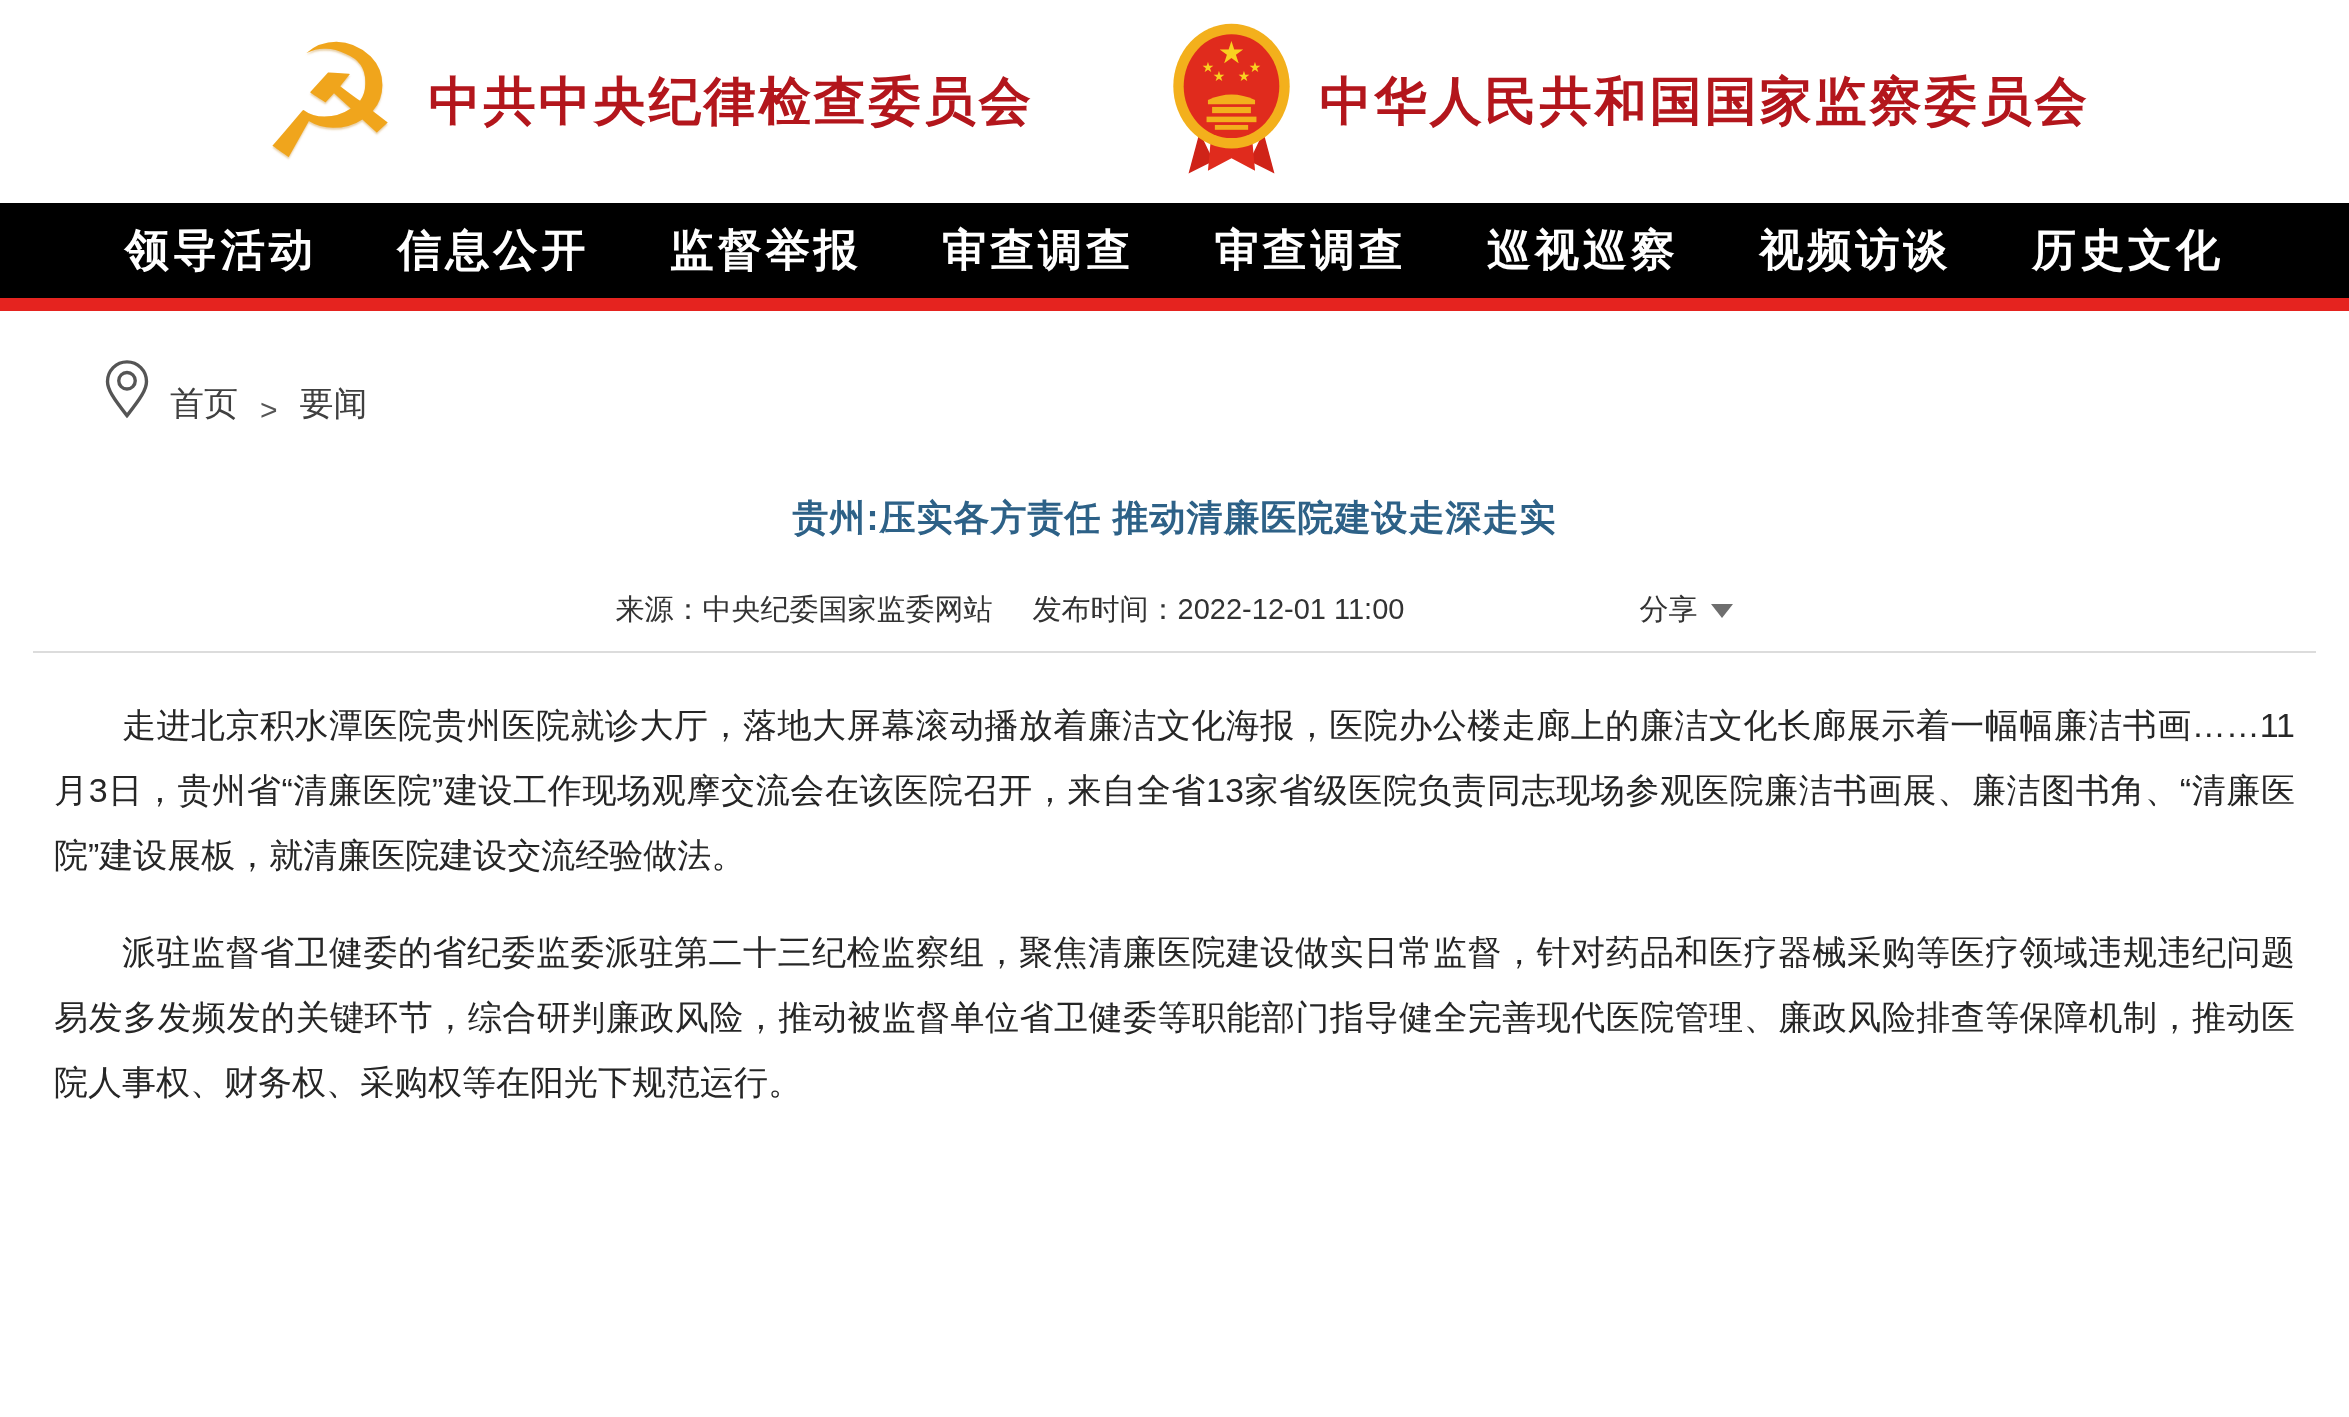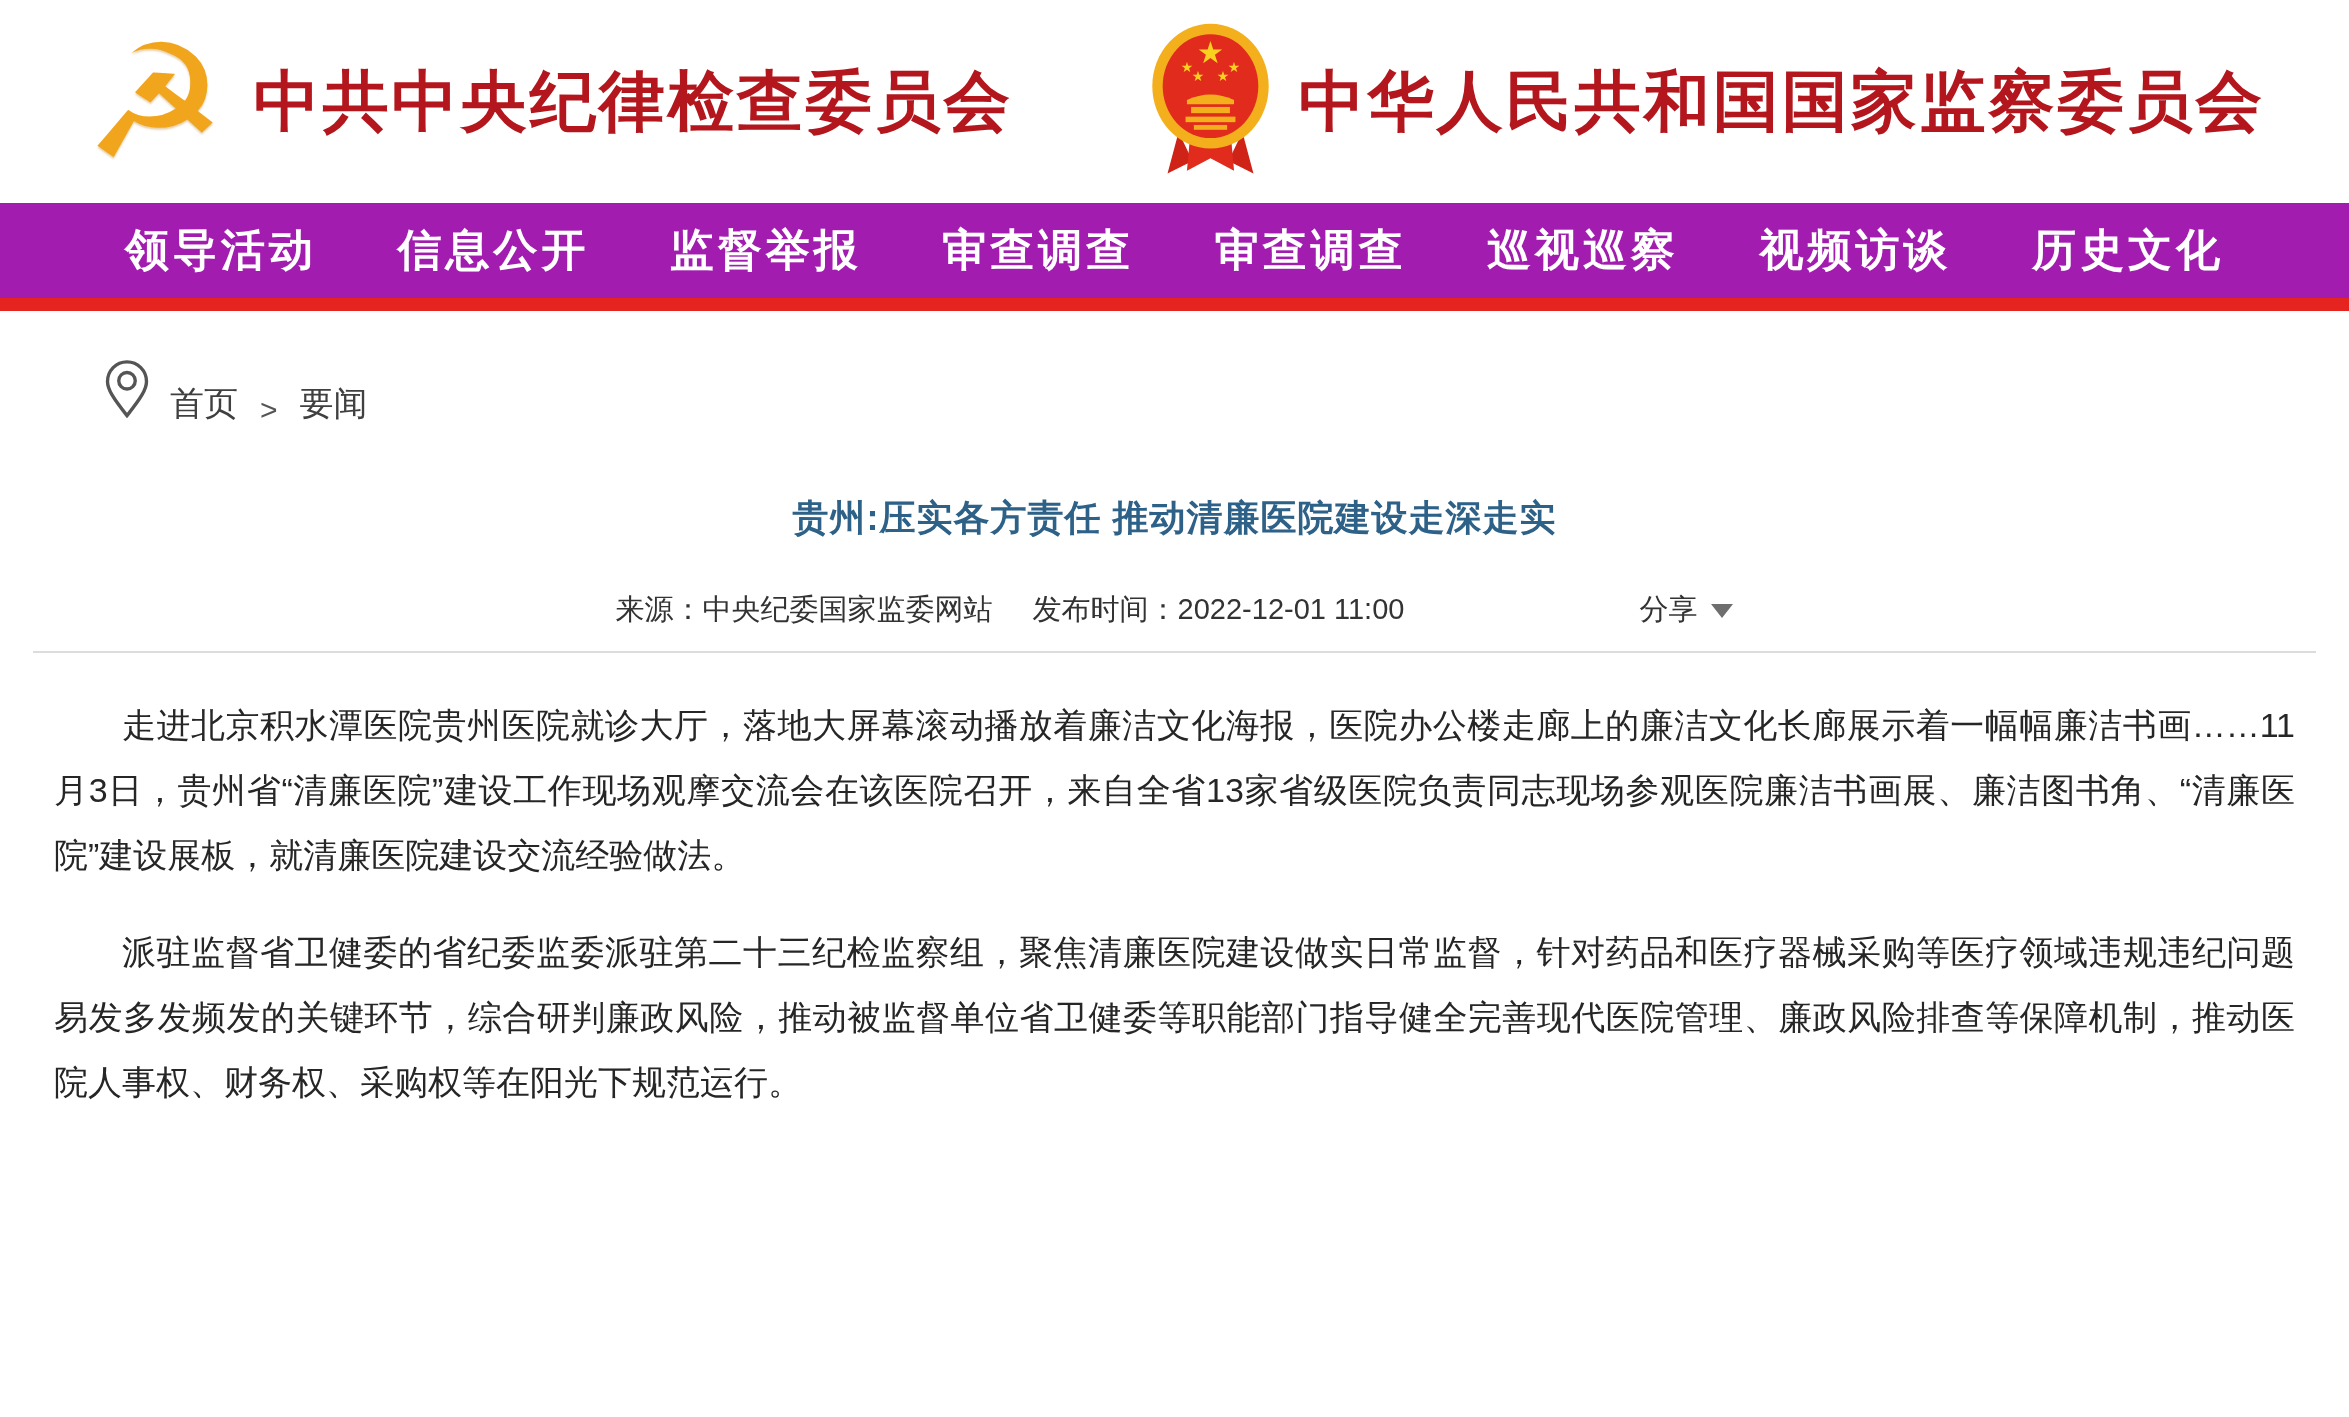--- a/index.html
+++ b/index.html
@@ -24,31 +24,31 @@
   .party-emblem {
     font-size: 158px;
     line-height: 158px;
     color: #f0a51c;
     margin-right: 28px;
     text-shadow: 0 2px 2px rgba(190,120,10,.35);
   }
   .logo-text {
     font-family: "Liberation Serif", "DejaVu Serif", serif;
     font-weight: bold;
-    font-size: 66px;
+    font-size: 52px;
     letter-spacing: 3px;
     color: #b3161c;
     white-space: nowrap;
   }
   .national-emblem { margin-right: 26px; }
 
   
   .main-nav {
     height: 95px;
-    background: #a21caf;
+    background: #000000;
     display: flex;
     align-items: center;
     justify-content: space-between;
     padding: 0 125px;
   }
   .main-nav a {
     color: #ffffff;
     text-decoration: none;
     font-size: 44px;
     font-weight: bold;

